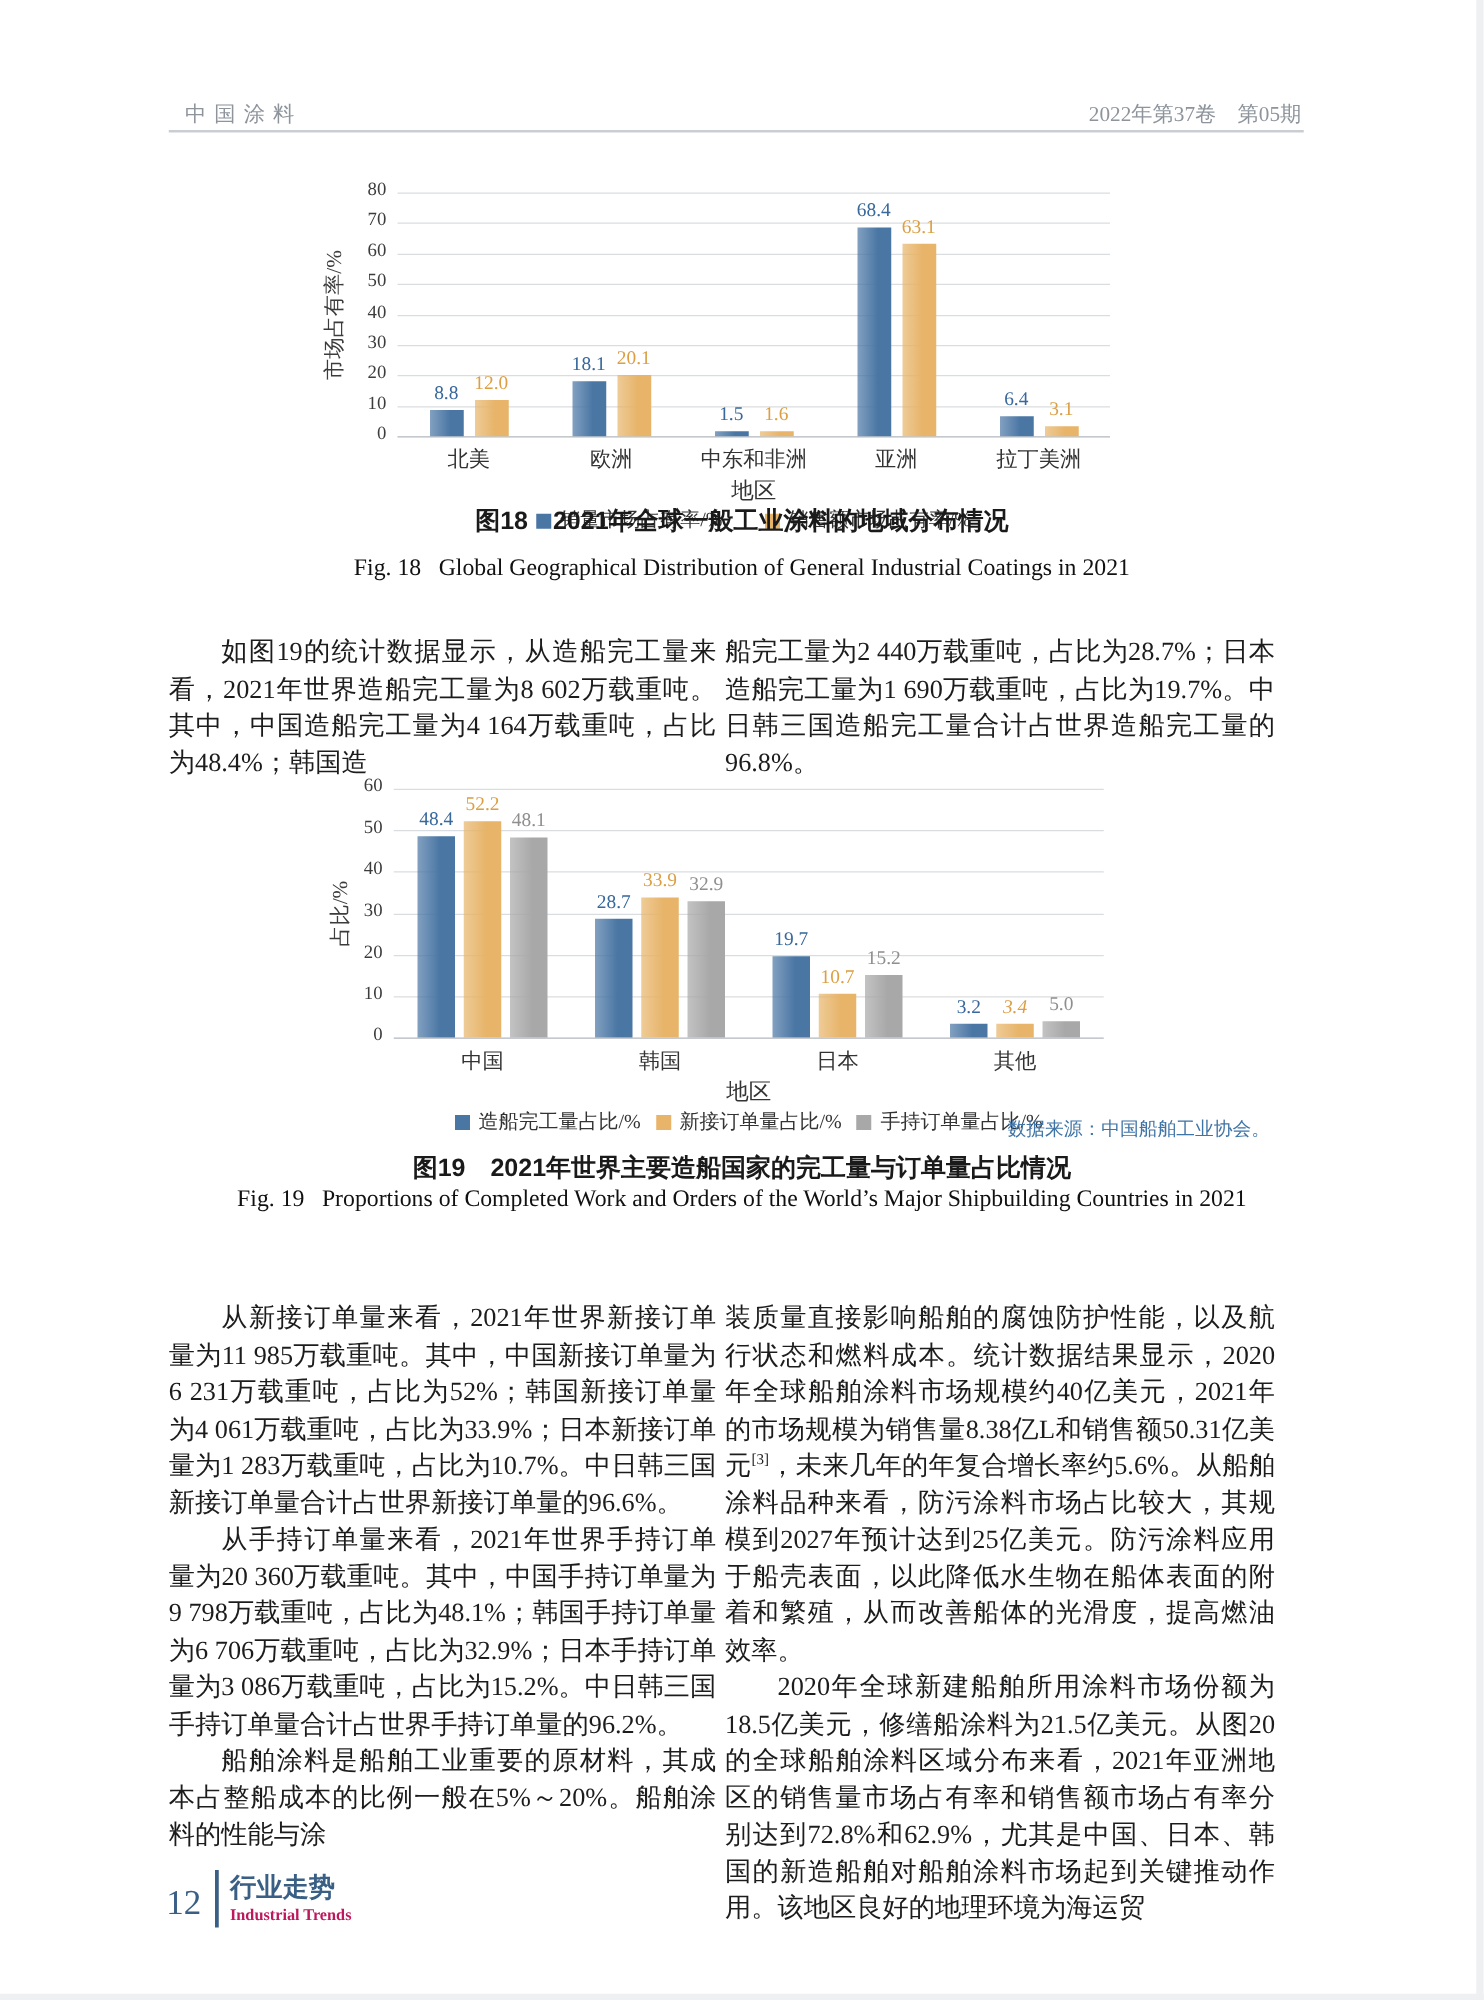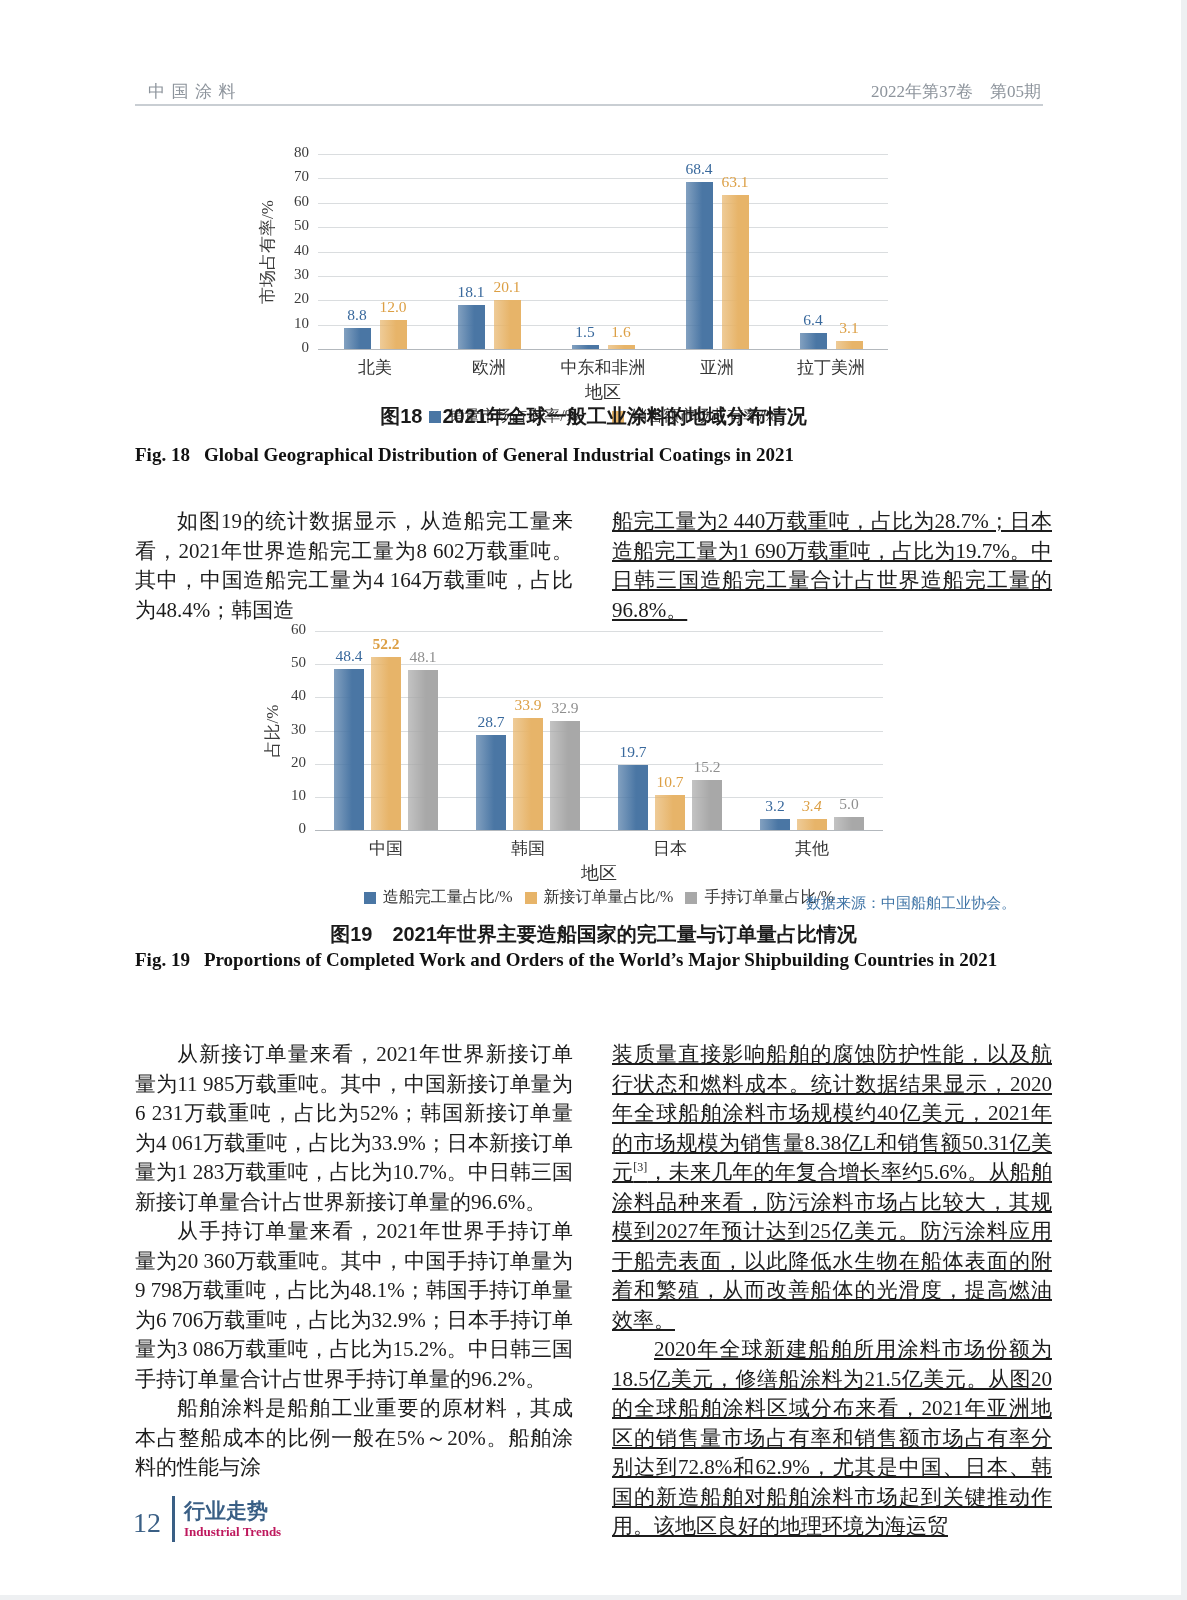--- a/index.html
+++ b/index.html
@@ -27,31 +27,31 @@
   .catLabel { position:absolute; width:150px; text-align:center; font-size:17px; color:#333333; }
   .xTitle { position:absolute; text-align:center; font-size:18px; color:#333333; }
   .legend { position:absolute; display:flex; justify-content:center; align-items:center; }
   .legend-item { display:flex; align-items:center; }
   .legend-swatch { width:12px; height:12px; display:inline-block; margin-right:7px; }
   .legend-label { font-size:16px; color:#333333; white-space:nowrap; }
   
   .cap-cn { position:absolute; left:135px; width:917px; text-align:center;
             font-family:"Liberation Sans","DejaVu Sans",sans-serif; font-weight:bold;
             font-size:20px; color:#1a1a1a; }
-  .cap-en { position:absolute; left:135px; width:917px; text-align:left;
-            font-weight:bold; font-size:19px; color:#111111; }
+  .cap-en { position:absolute; left:135px; width:917px; text-align:center;
+            font-weight:normal; font-size:19px; color:#111111; }
   .cap-gap-cn { margin-left:20px; }
   .cap-gap-en { margin-left:14px; }
   .source-note { position:absolute; right:165px; top:894px; font-size:15px; color:#3f74a6; }
   
   .textcol { position:absolute; text-align:justify; font-size:21px; line-height:29.5px; color:#1c1c1c; }
   .textcol p { margin:0; }
   .textcol p.indent { text-indent:2em; }
   .col-l { left:135px; width:438px; }
-  .col-r { left:612px; width:440px;text-decoration:underline; }
+  .col-r { left:580px; width:440px; }
   .tb1 { top:507px; }
   .tb2 { top:1040px; }
   sup.ref { font-size:12px; vertical-align:super; line-height:0; }
   
   .footer { position:absolute; left:133px; top:1496px; display:flex; align-items:center; }
   .page-num { font-size:28px; color:#3a5f85; margin-right:11px; padding-top:8px; }
   .footer-bar { width:3px; height:46px; background:#3a5f85; margin-right:9px; }
   .sec-cn { display:block; font-family:"Liberation Sans","DejaVu Sans",sans-serif;
             font-weight:bold; font-size:21px; color:#3a5f85; line-height:25px; }
   .sec-en { display:block; font-weight:bold; font-size:13px; color:#be185d; line-height:17px; }
@@ -150,21 +150,21 @@
       <div class="ytick" style="left: 0px; width: 53px; top: 65.3333px;">40</div>
       <div class="gridline" style="left: 62px; width: 568px; top: 42.1667px;"></div>
       <div class="ytick" style="left: 0px; width: 53px; top: 32.1667px;">50</div>
       <div class="gridline" style="left: 62px; width: 568px; top: 9px;"></div>
       <div class="ytick" style="left: 0px; width: 53px; top: -1px;">60</div>
       <div class="baseline" style="left: 62px; width: 568px; top: 208px;"></div>
       <div class="catLabel" style="left: 58px; top: 215px;">中国</div>
       <div class="bar" style="left: 81px; top: 47.4733px; width: 30px; height: 160.527px; background: linear-gradient(90deg, rgba(74, 118, 164, 0.69) 0%, rgb(74, 118, 164) 60%, rgb(74, 118, 164) 100%);"></div>
       <div class="valLabel" style="left: 64px; top: 25.4733px; color: rgb(56, 104, 156);">48.4</div>
       <div class="bar" style="left: 118px; top: 34.87px; width: 30px; height: 173.13px; background: linear-gradient(90deg, rgba(231, 180, 105, 0.69) 0%, rgb(231, 180, 105) 60%, rgb(231, 180, 105) 100%);"></div>
-      <div class="valLabel" style="left: 101px; top: 12.87px; color: rgb(220, 159, 68); font-weight: bold;">52.2</div>
+      <div class="valLabel" style="left: 101px; top: 12.87px; color: rgb(220, 159, 68);">52.2</div>
       <div class="bar" style="left: 155px; top: 48.4683px; width: 30px; height: 159.532px; background: linear-gradient(90deg, rgba(168, 168, 168, 0.69) 0%, rgb(168, 168, 168) 60%, rgb(168, 168, 168) 100%);"></div>
       <div class="valLabel" style="left: 138px; top: 26.4683px; color: rgb(143, 143, 143);">48.1</div>
       <div class="catLabel" style="left: 200px; top: 215px;">韩国</div>
       <div class="bar" style="left: 223px; top: 112.812px; width: 30px; height: 95.1883px; background: linear-gradient(90deg, rgba(74, 118, 164, 0.69) 0%, rgb(74, 118, 164) 60%, rgb(74, 118, 164) 100%);"></div>
       <div class="valLabel" style="left: 206px; top: 90.8117px; color: rgb(56, 104, 156);">28.7</div>
       <div class="bar" style="left: 260px; top: 95.565px; width: 30px; height: 112.435px; background: linear-gradient(90deg, rgba(231, 180, 105, 0.69) 0%, rgb(231, 180, 105) 60%, rgb(231, 180, 105) 100%);"></div>
       <div class="valLabel" style="left: 243px; top: 73.565px; color: rgb(220, 159, 68);">33.9</div>
       <div class="bar" style="left: 297px; top: 98.8817px; width: 30px; height: 109.118px; background: linear-gradient(90deg, rgba(168, 168, 168, 0.69) 0%, rgb(168, 168, 168) 60%, rgb(168, 168, 168) 100%);"></div>
       <div class="valLabel" style="left: 280px; top: 76.8817px; color: rgb(143, 143, 143);">32.9</div>
       <div class="catLabel" style="left: 342px; top: 215px;">日本</div>

